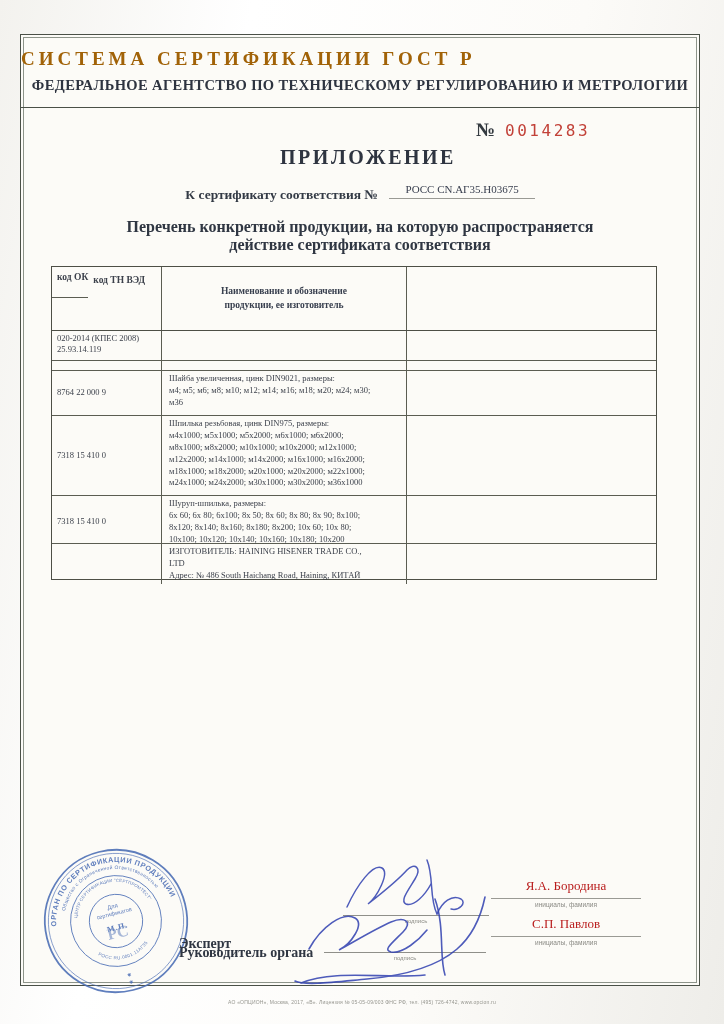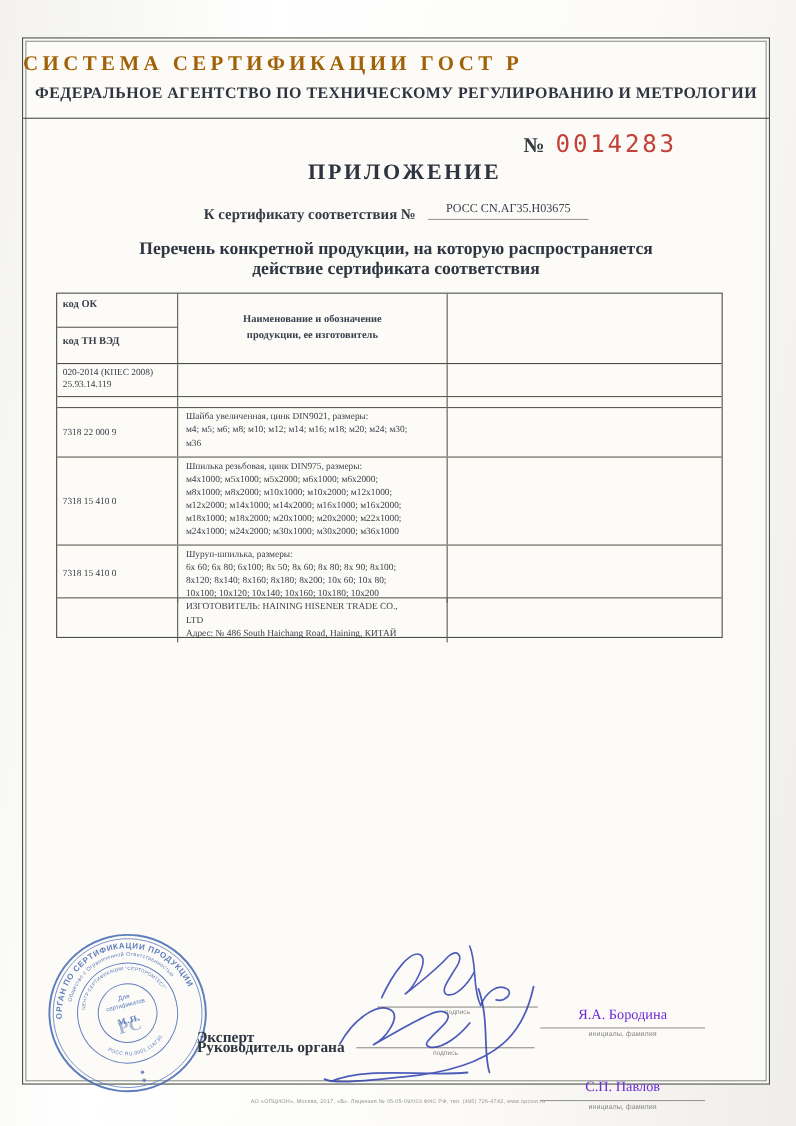--- a/index.html
+++ b/index.html
@@ -18,21 +18,21 @@
     position:absolute; left:0; right:0; top:13px; text-align:left;
     font-size:19px; font-weight:bold; letter-spacing:4px; color:#a16207;
   }
   .agency {
     position:absolute; left:0; right:0; top:42px; text-align:center;
     font-size:14.5px; font-weight:bold; letter-spacing:0.4px; color:#2e3440;
   }
   .form-number { position:absolute; top:84px; left:455px; white-space:nowrap; }
   .form-number .no { font-size:19px; font-weight:bold; color:#343a40; }
   .form-number .digits {
-    font-family:"DejaVu Sans Mono", monospace; font-size:22px; letter-spacing:2.5px;
+    font-family:"DejaVu Sans Mono", monospace; font-size:16px; letter-spacing:2.5px;
     color:#c24138; margin-left:6px;
   }
   .app-title {
     position:absolute; left:16px; right:0; top:111px; text-align:center;
     font-size:20px; font-weight:bold; letter-spacing:2.5px; color:#2e3440;
   }
   .cert-line {
     position:absolute; left:0; right:0; top:152px; text-align:center;
     font-size:13.5px; font-weight:600; color:#333a45;
   }
@@ -46,21 +46,21 @@
   }
   .sub1 { top:181px; } .sub2 { top:199px; }
 
   
   .ptable {
     position:absolute; left:30px; top:231px; width:606px; height:314px;
     border:1.5px solid #4d4f46; box-sizing:border-box; font-size:8.5px; color:#3c414b;
   }
   .grid3 { display:grid; grid-template-columns:110px 245px 1fr; }
   .thead { height:64px; border-bottom:1.3px solid #4d4f46; box-sizing:border-box; }
-  .thead .c1 { border-right:1px solid #5b5d52; display:flex; flex-direction:column; }
+  .thead .c1 { border-right:1px solid #5b5d52; display:flex; flex-direction:row; }
   .h1top { height:31px; border-bottom:1px solid #5b5d52; box-sizing:border-box; padding:5px 0 0 5px; font-size:9.5px; font-weight:600; }
   .h1bot { flex:1; padding:8px 0 0 5px; font-size:9.5px; font-weight:600; }
   .thead .c2, .thead .c3 {
     display:flex; align-items:center; justify-content:center; text-align:center;
     font-size:9.5px; font-weight:bold; color:#39404f; white-space:pre-line; line-height:1.45;
   }
   .thead .c2 { border-right:1px solid #5b5d52; }
   .trow { border-bottom:1px solid #5b5d52; box-sizing:border-box; }
   .trow:last-child { border-bottom:none; }
   .ccode { border-right:1px solid #5b5d52; padding:2px 3px 2px 5px; white-space:pre-line; line-height:1.35; box-sizing:border-box; }
@@ -78,21 +78,21 @@
   .sigline { position:absolute; border-bottom:0.8px solid #8f8f89; }
   .sigline1 { left:322px; top:880px; width:146px; }
   .sigline2 { left:303px; top:917px; width:162px; }
   .sigcap {
     position:absolute; font-family:"Liberation Sans", sans-serif;
     font-size:6px; color:#8b8b85; text-align:center;
   }
   .sigcap1 { left:322px; top:883px; width:146px; }
   .sigcap2 { left:303px; top:920px; width:162px; }
   .names { position:absolute; left:455px; top:843px; width:180px; text-align:center; }
-  .pname { font-size:13px; color:#6d28d9;margin-top:36px; }
+  .pname { font-size:13px; color:#b91c1c; }
   .nline { border-bottom:0.8px solid #9a9a94; width:150px; margin:4px auto 2px; }
   .ncap { font-family:"Liberation Sans", sans-serif; font-size:6.5px; color:#8b8b85; margin-bottom:8px; }
 
   .stampbox { position:absolute; left:16px; top:806px; width:158px; height:160px; transform:rotate(-14deg); opacity:0.88; }
   .sig-svg { position:absolute; }
   .sig1 { left:318px; top:818px; width:140px; height:70px; }
   .sig2 { left:268px; top:852px; width:210px; height:110px; }
 
   .imprint {
     position:absolute; left:0; right:0; top:999px; text-align:center;
@@ -139,21 +139,21 @@
 25.93.14.119</div>
       <div class="cprod"></div>
       <div class="cdocs"></div>
     </div>
     <div class="grid3 trow r1">
       <div class="ccode"></div>
       <div class="cprod"></div>
       <div class="cdocs"></div>
     </div>
     <div class="grid3 trow r2">
-      <div class="ccode vc">7318 22 000 9</div>
+      <div class="ccode vc">8764 22 000 9</div>
       <div class="cprod">Шайба увеличенная, цинк DIN9021, размеры:
 м4; м5; м6; м8; м10; м12; м14; м16; м18; м20; м24;  м30;
 м36</div>
       <div class="cdocs"></div>
     </div>
     <div class="grid3 trow r3">
       <div class="ccode vc">7318 15 410 0</div>
       <div class="cprod">Шпилька резьбовая, цинк DIN975, размеры:
 м4х1000; м5х1000; м5х2000; м6х1000; м6х2000;
 м8х1000; м8х2000; м10х1000; м10х2000; м12х1000;

